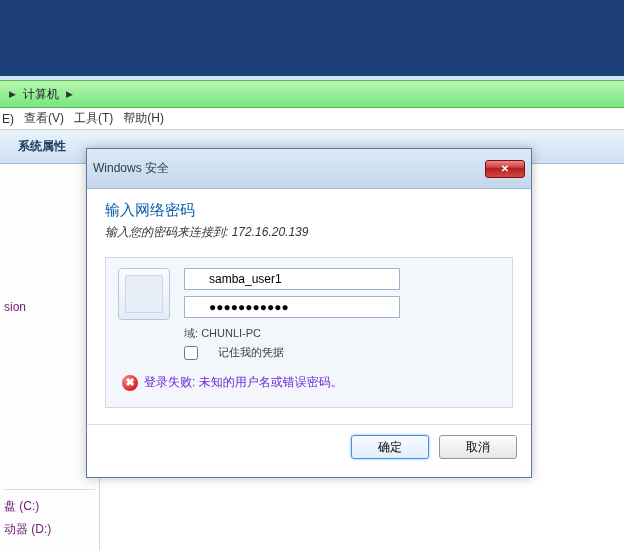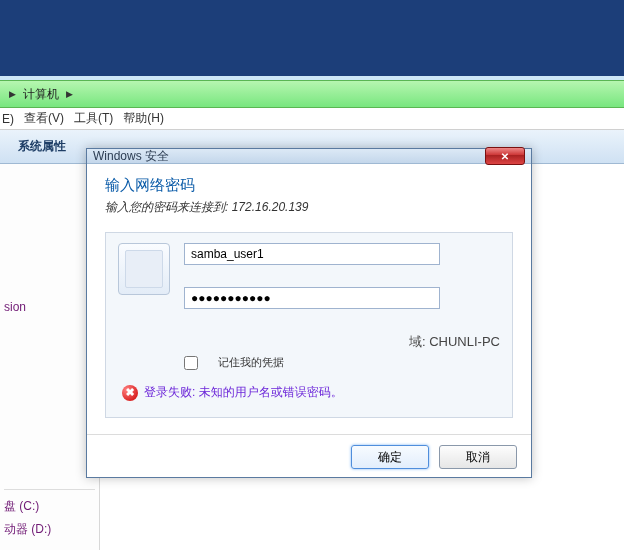--- a/index.html
+++ b/index.html
@@ -75,21 +75,21 @@
   
   .dialog {
     position:absolute;
     left:86px; top:148px;
     width:446px; height:330px;
     background:#fff;
     border:1px solid #5a7aa0;
     box-shadow: 0 0 10px rgba(0,0,0,0.25);
   }
   .dialog .titlebar {
-    height:15px;
+    height:40px;
     background: linear-gradient(#dce9f6,#c4d7eb);
     border-bottom:1px solid #9fb9d3;
     display:flex; align-items:center;
     padding:0 6px;
   }
   .dialog .titlebar .title { color:#2b3c52; font-size:12px; }
   .dialog .titlebar .close {
     margin-left:auto;
     width:40px; height:18px;
     background: linear-gradient(#e88,#c33 45%,#a22 46%,#d44);
@@ -118,29 +118,29 @@
     flex-shrink:0;
   }
   .avatar-inner {
     width:38px; height:38px;
     background:#e8eef7;
     border:1px solid #cdd9e9;
     border-radius:2px;
   }
   .fields { flex:1; }
   .fields input {
-    width: 256px; height:22px;
+    width: 216px; height:22px;
     border:1px solid #9fb3cf;
-    padding:2px 6px;
+    padding:2px 24px;
     font-size:12px;
-    margin-bottom:22px;
+    margin-bottom:6px;
     outline:none;
     background:#fff;
   }
-  .domainline { font-size:13px; color:#444; margin-top:2px;text-align:right; }
+  .domainline { font-size:11px; color:#444; margin-top:2px; }
   .remember { font-size:11px; color:#333; margin-top:4px; display:flex; align-items:center;gap:16px; }
   .remember input { width:14px; height:14px; margin:0 4px 0 0; }
   .errorline { display:flex; align-items:center; margin-top:14px; margin-bottom:6px; padding-left:4px;}
   .erricon {
     width:16px; height:16px; border-radius:50%;
     background: radial-gradient(circle at 30% 30%, #ff8080, #cc0000);
     color:#fff; font-weight:bold; font-size:11px;
     display:flex; align-items:center; justify-content:center;
     margin-right:6px;
   }

